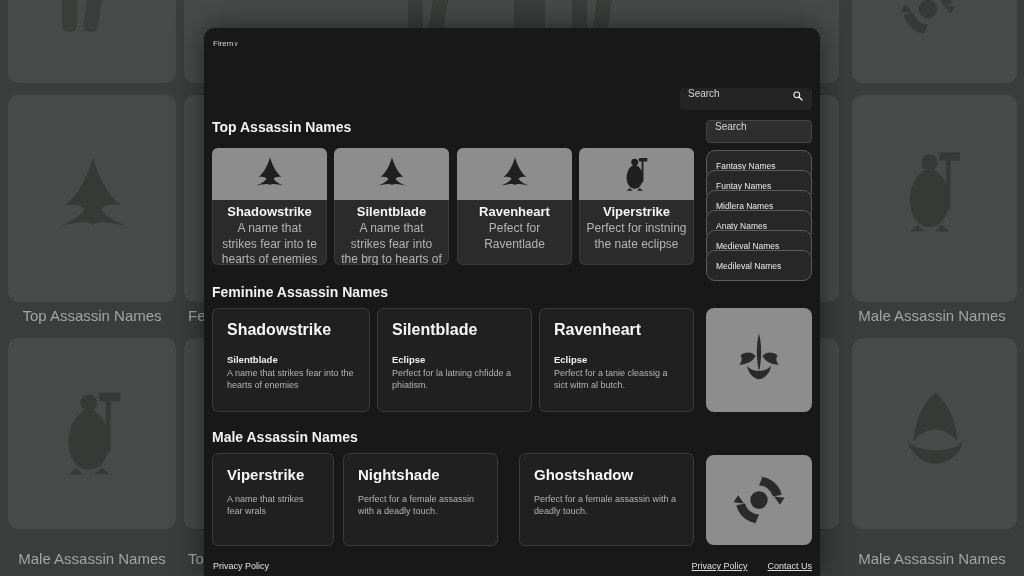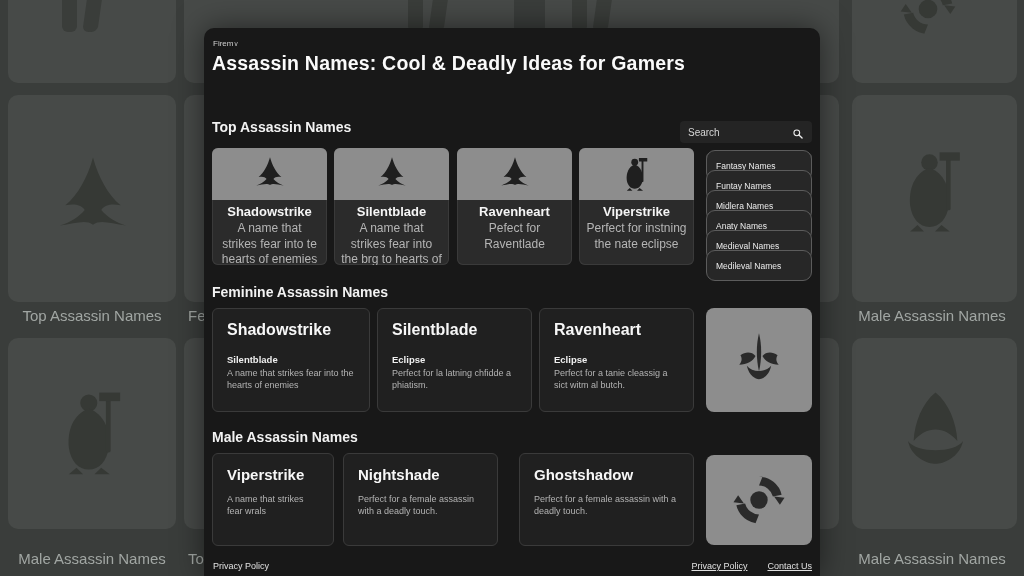--- a/index.html
+++ b/index.html
@@ -24,21 +24,21 @@
   
   #modal{
     position:absolute;left:204px;top:28px;width:616px;height:548px;
     background:#181818;border-radius:10px 10px 0 0;
     box-shadow:0 0 30px rgba(0,0,0,.5);
   }
   .crumb{position:absolute;left:9px;top:11px;font-size:8px;color:#cfcfcf;display:flex;gap:0;align-items:flex-end;}
   .crumb .chev{font-size:7px;color:#bdbdbd;}
   .m-title{position:absolute;left:8px;top:24px;font-size:19.5px;font-weight:bold;color:#fafafa;letter-spacing:.2px;}
   .m-sub{position:absolute;left:9px;top:63px;font-size:11.5px;color:#c9c9c9;}
-  .srch{position:absolute;display:flex;align-items:center;border-radius:4px;margin-top:33px;}
+  .srch{position:absolute;display:flex;align-items:flex-start;border-radius:4px;}
   .srch input{
     background:transparent;border:none;outline:none;color:#e4e4e4;
     font-size:10px;font-family:"Liberation Sans",sans-serif;width:100%;padding:0 8px;
   }
   .srch input::placeholder{color:#d6d6d6;opacity:1;}
   #search-top{left:476px;top:60px;width:132px;height:22px;background:#242424;}
   #search-top .mag{width:12px;height:12px;color:#eee;margin-right:8px;flex:0 0 auto;}
   #search-top .mag svg{width:100%;height:100%;}
   #search-side{left:502px;top:92px;width:106px;height:23px;background:#2e2e2e;border:1px solid #454545;box-sizing:border-box;}
   .sechead{position:absolute;left:8px;font-size:14px;font-weight:bold;color:#f2f2f2;}
@@ -199,21 +199,20 @@
   </div>
 </div>
 
 <div id="modal">
 
   <div class="crumb">
     <span>Firem</span>
     <span class="chev">∨</span>
   </div>
 
-  <div class="m-title">Assassin Names: Cool &amp; Deadly Ideas for Gamers</div>
 
   <div class="srch" id="search-top">
     <input type="text" placeholder="Search" style="">
     <span class="mag">
       <svg viewBox="0 0 100 100" fill="currentColor">
           <use href="#sym-search"></use>
         </svg>
     </span>
   </div>
 

